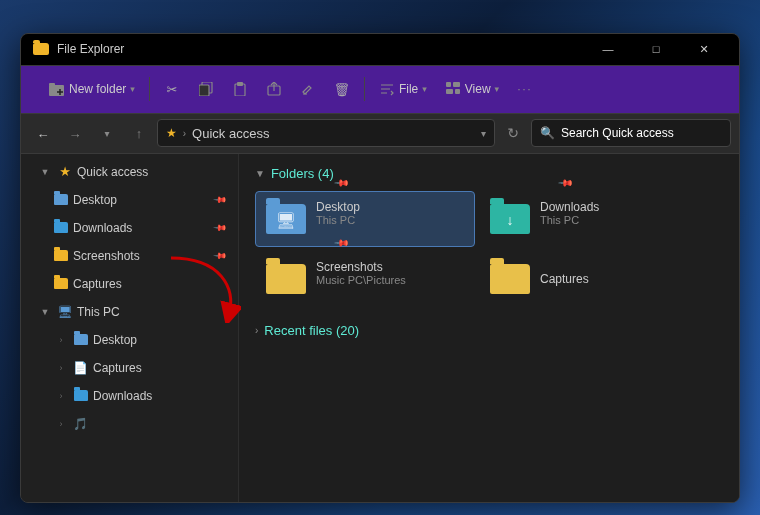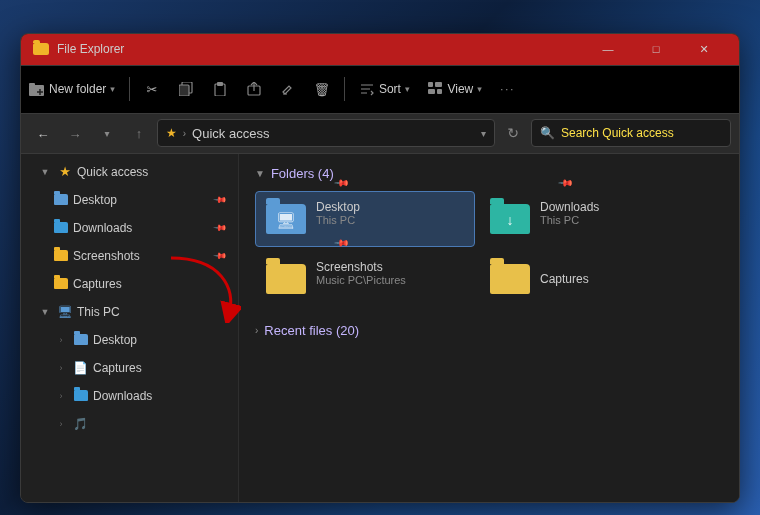--- a/index.html
+++ b/index.html
@@ -22,21 +22,21 @@
       display: flex;
       flex-direction: column;
       overflow: hidden;
       box-shadow: 0 8px 32px rgba(0,0,0,0.6);
       position: relative;
       top: 10px;
     }
     
     .title-bar {
       height: 32px;
-      background: #b91c1c;
+      background: #000000;
       display: flex;
       align-items: center;
       padding: 0 12px;
       border-bottom: 1px solid #3a3a3a;
     }
     .title-bar-icon {
       width: 16px;
       height: 16px;
       margin-right: 8px;
       display: flex;
@@ -76,24 +76,24 @@
       align-items: center;
       justify-content: center;
       color: #cccccc;
       font-size: 11px;
       cursor: pointer;
       border-radius: 4px;
     }
     
     .toolbar {
       height: 48px;
-      background: #000000;
-      display: flex;
-      align-items: center;
-      padding: 0 0;
+      background: #4c1d95;
+      display: flex;
+      align-items: center;
+      padding: 0 20px;
       gap: 2px;
       border-bottom: 1px solid #3a3a3a;
     }
     .toolbar-btn {
       display: flex;
       align-items: center;
       gap: 4px;
       padding: 4px 8px;
       border-radius: 4px;
       color: #cccccc;
@@ -295,21 +295,21 @@
       align-items: center;
       gap: 6px;
       margin-bottom: 10px;
       cursor: pointer;
     }
     .section-chevron {
       color: #888;
       font-size: 10px;
     }
     .section-title {
-      color: #c4b5fd;
+      color: #5eead4;
       font-size: 13px;
       font-weight: 400;
     }
     .folders-grid {
       display: grid;
       grid-template-columns: repeat(2, 220px);
       gap: 4px;
       margin-bottom: 16px;
     }
     .folder-tile {
@@ -472,21 +472,21 @@
     <div class="toolbar-sep"></div>
     <div class="toolbar-btn">
       <div class="icon-box">
         <svg width="14" height="14" viewBox="0 0 14 14">
           <line x1="1" y1="3" x2="13" y2="3" stroke="#888" stroke-width="1.2"></line>
           <line x1="1" y1="7" x2="10" y2="7" stroke="#888" stroke-width="1.2"></line>
           <line x1="1" y1="11" x2="7" y2="11" stroke="#888" stroke-width="1.2"></line>
           <polyline points="11,9 13,11 11,13" fill="none" stroke="#888" stroke-width="1.2"></polyline>
         </svg>
       </div>
-      <span>Sort</span>
+      <span>File</span>
       <span style="color:#888;font-size:9px;">▾</span>
     </div>
     <div class="toolbar-btn">
       <div class="icon-box">
         <svg width="14" height="14" viewBox="0 0 14 14">
           <rect x="0" y="0" width="5" height="5" rx="1" fill="#888"></rect>
           <rect x="7" y="0" width="7" height="5" rx="1" fill="#888"></rect>
           <rect x="0" y="7" width="7" height="5" rx="1" fill="#888"></rect>
           <rect x="9" y="7" width="5" height="5" rx="1" fill="#888"></rect>
         </svg>
@@ -506,21 +506,21 @@
     <div class="nav-btn">↑</div>
     <div class="address-box">
       <span class="address-star">★</span>
       <span class="address-chevron">›</span>
       <span class="address-text">Quick access</span>
       <span class="address-dropdown">▾</span>
     </div>
     <div class="refresh-btn">↻</div>
     <div class="search-box">
       <span style="color:#888;">🔍</span>
-      <span style="color:#fde047;font-size:12px;">Search Quick access</span>
+      <span style="color:#ffffff;font-size:12px;">Search Quick access</span>
     </div>
   </div>
 
   <div class="main-content">
 
     <div class="sidebar-wrapper">
       <div class="sidebar">
 
         <div class="sidebar-item">
           <div class="expand-btn">▼</div>

